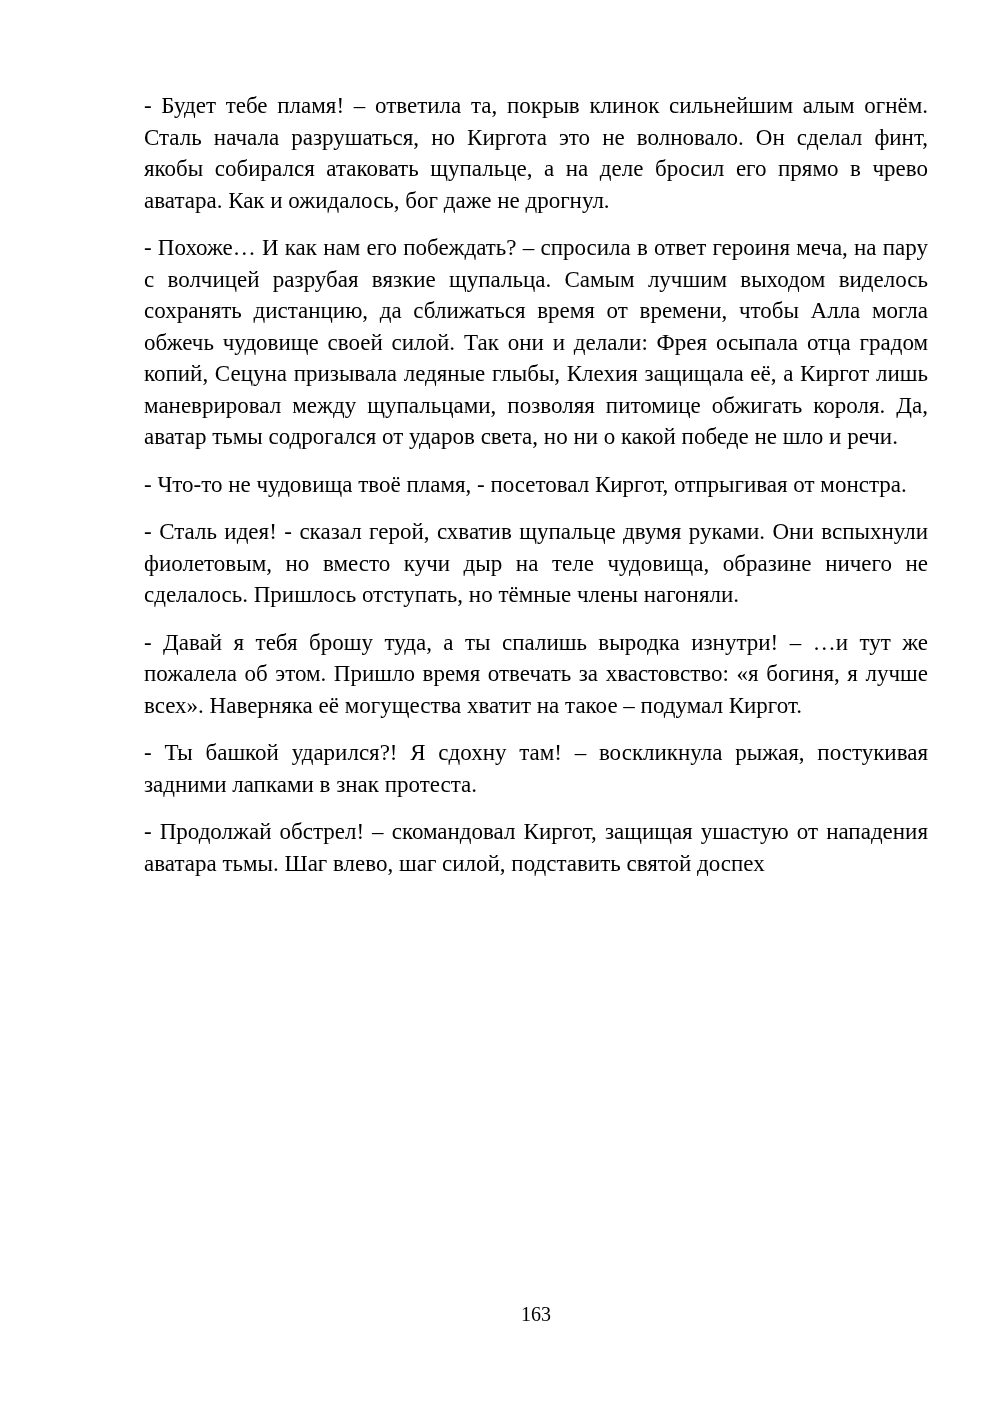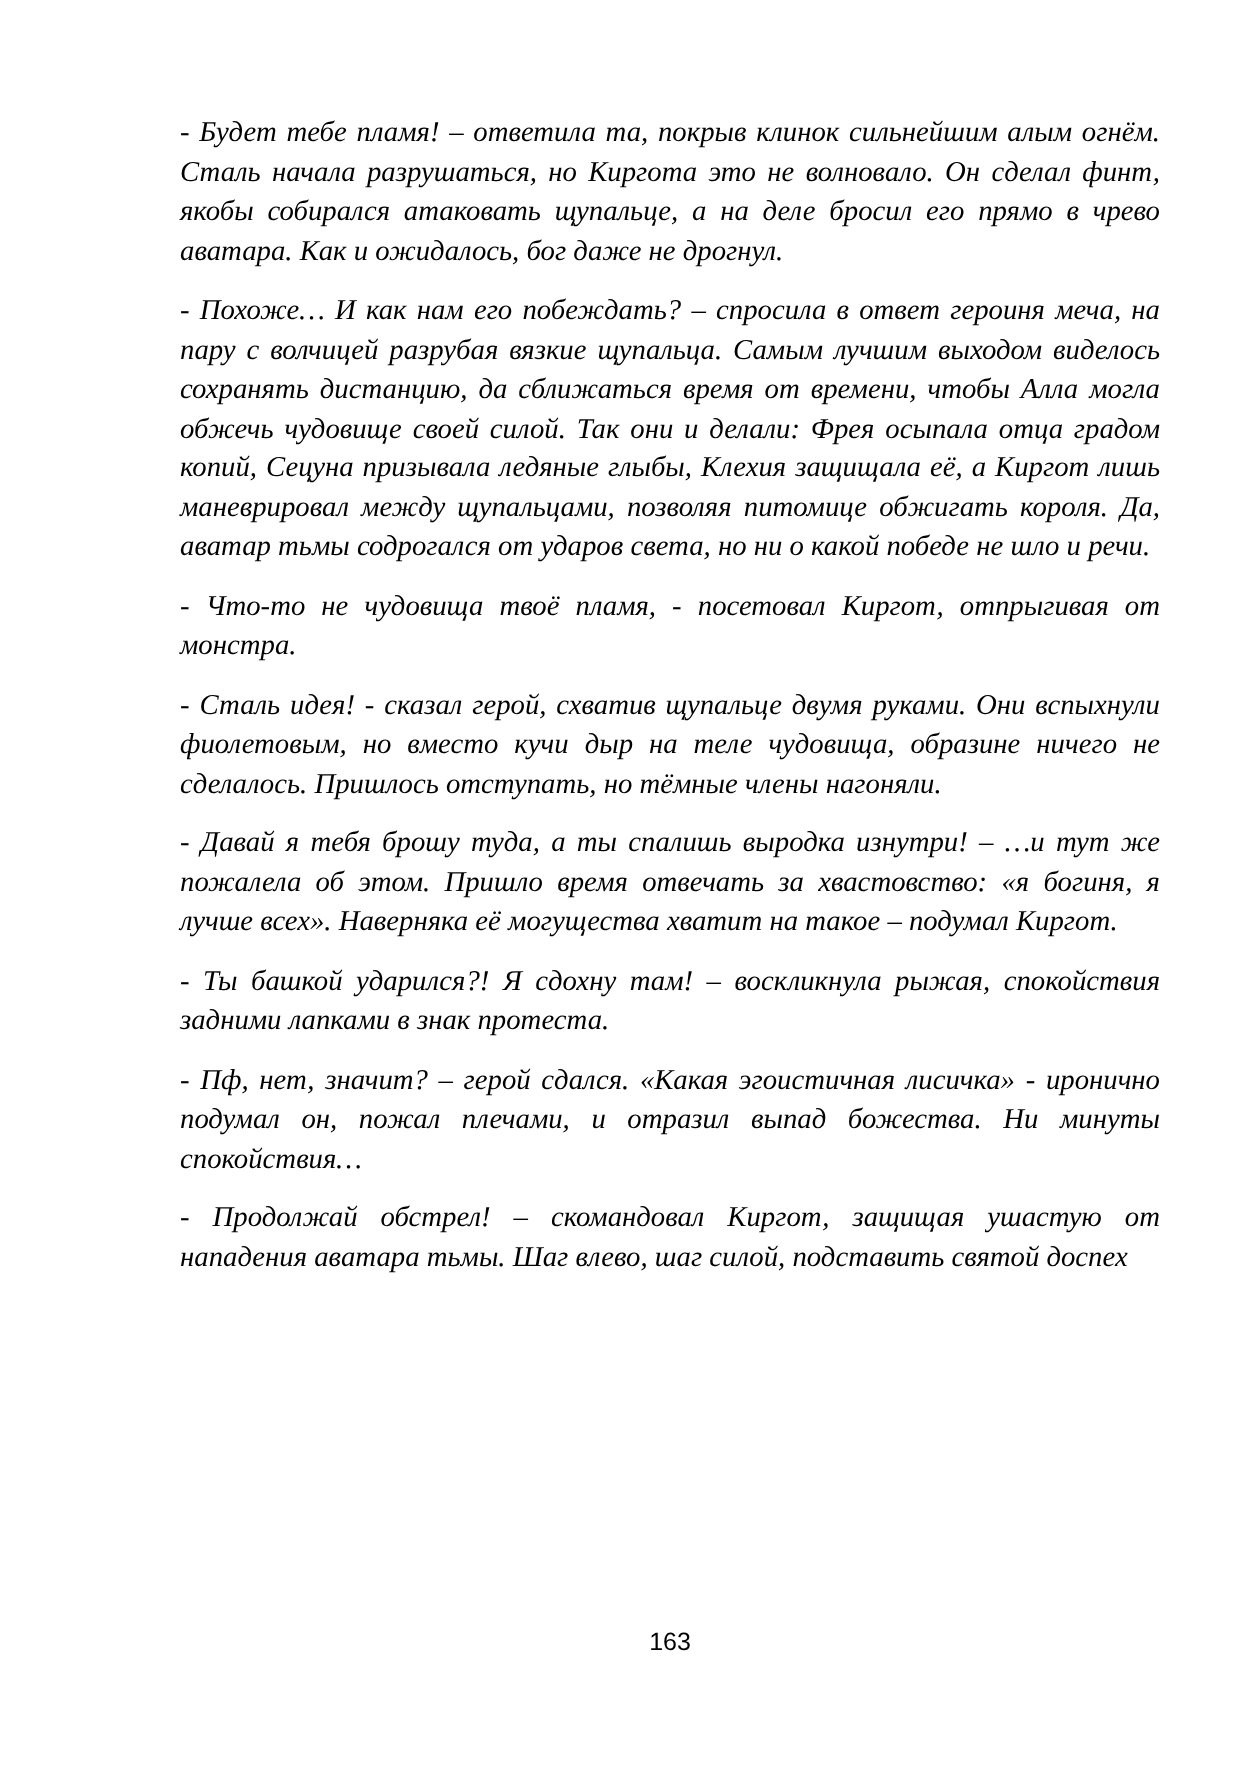--- a/index.html
+++ b/index.html
@@ -17,45 +17,43 @@
   .content {
     position: absolute;
     left: 144px;
     top: 90px;
     width: 784px;
     font-family: "Liberation Serif", serif;
     font-size: 23px;
     line-height: 31.5px;
     color: #000000;
     text-align: justify;
-    font-style: italic;
   }
   .content p {
     margin: 0 0 16px 0;
     padding: 0;
   }
   .page-number {
     position: absolute;
     left: 144px;
     top: 1303px;
     width: 784px;
     text-align: center;
-    font-family: Liberation Sans, sans-serif;
+    font-family: Liberation Serif, serif;
     font-size: 20px;
     color: #000000;
   }
 </style>
 </head>
 <body>
 
 <div class="page">
   <div class="content">
     <p>- Будет тебе пламя! – ответила та, покрыв клинок сильнейшим алым огнём. Сталь начала разрушаться, но Киргота это не волновало. Он сделал финт, якобы собирался атаковать щупальце, а на деле бросил его прямо в чрево аватара. Как и ожидалось, бог даже не дрогнул.</p>
     <p>- Похоже… И как нам его побеждать? – спросила в ответ героиня меча, на пару с волчицей разрубая вязкие щупальца. Самым лучшим выходом виделось сохранять дистанцию, да сближаться время от времени, чтобы Алла могла обжечь чудовище своей силой. Так они и делали: Фрея осыпала отца градом копий, Сецуна призывала ледяные глыбы, Клехия защищала её, а Киргот лишь маневрировал между щупальцами, позволяя питомице обжигать короля. Да, аватар тьмы содрогался от ударов света, но ни о какой победе не шло и речи.</p>
     <p>- Что-то не чудовища твоё пламя, - посетовал Киргот, отпрыгивая от монстра.</p>
     <p>- Сталь идея! - сказал герой, схватив щупальце двумя руками. Они вспыхнули фиолетовым, но вместо кучи дыр на теле чудовища, образине ничего не сделалось. Пришлось отступать, но тёмные члены нагоняли.</p>
     <p>- Давай я тебя брошу туда, а ты спалишь выродка изнутри! – …и тут же пожалела об этом. Пришло время отвечать за хвастовство: «я богиня, я лучше всех». Наверняка её могущества хватит на такое – подумал Киргот.</p>
-    <p>- Ты башкой ударился?! Я сдохну там! – воскликнула рыжая, спокойствия задними лапками в знак протеста.</p>
-    <p>- Пф, нет, значит? – герой сдался. «Какая эгоистичная лисичка» - иронично подумал он, пожал плечами, и отразил выпад божества. Ни минуты спокойствия…</p>
+    <p>- Ты башкой ударился?! Я сдохну там! – воскликнула рыжая, постукивая задними лапками в знак протеста.</p>
     <p>- Продолжай обстрел! – скомандовал Киргот, защищая ушастую от нападения аватара тьмы. Шаг влево, шаг силой, подставить святой доспех</p>
   </div>
   <div class="page-number">163</div>
 </div>
 
 </body></html>

